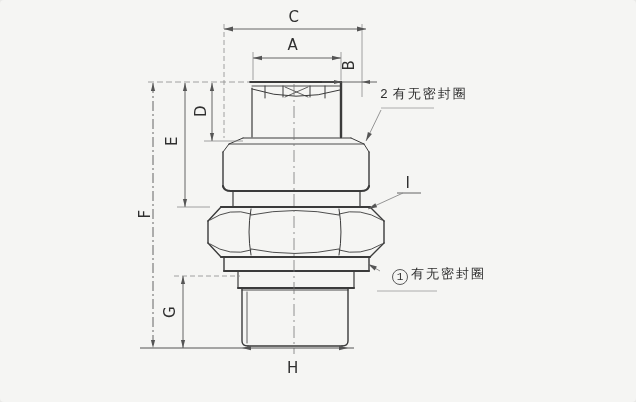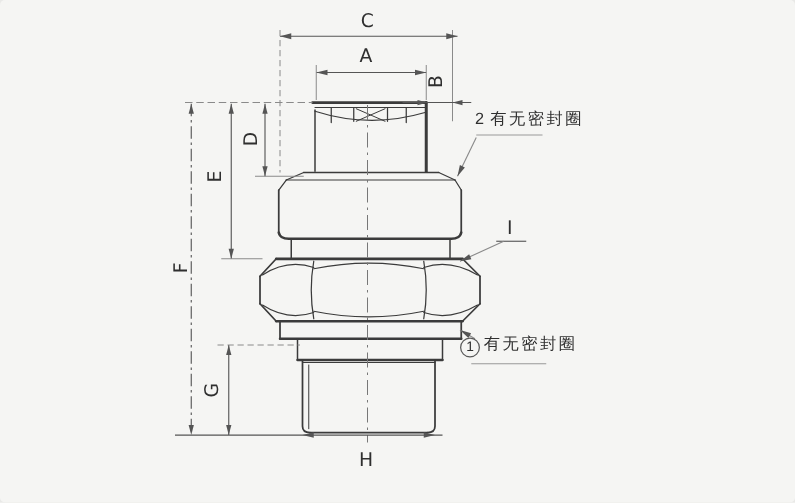--- a/index.html
+++ b/index.html
@@ -22,21 +22,21 @@
   .ar{fill:var(--dim);stroke:none;}
   .dim-label{
     position:absolute;font-size:15px;color:var(--text);
     transform:translate(-50%,-50%);letter-spacing:.5px;line-height:1;
     font-family:"DejaVu Sans",sans-serif;white-space:nowrap;
   }
   .dim-label.vert{transform:translate(-50%,-50%) rotate(-90deg);}
   .ann{
     position:absolute;font-size:13px;color:var(--text);
     letter-spacing:2px;line-height:1;white-space:nowrap;
-    font-family:Liberation Sans, sans-serif;
+    font-family:Liberation Mono, monospace;
   }
   .ann .num{letter-spacing:0;margin-right:5px;}
   .ann .num.circled{
     display:inline-block;width:14px;height:14px;border:1px solid #5a5a5a;
     border-radius:50%;text-align:center;line-height:14px;font-size:11px;
     margin-right:3px;vertical-align:-2px;
   }
 </style>
 </head>
 <body>
@@ -182,17 +182,17 @@
   <div class="dim-label vert" style="left:172px;top:141px">E</div>
   <div class="dim-label vert" style="left:145px;top:214px">F</div>
   <div class="dim-label vert" style="left:170px;top:312px">G</div>
   <div class="dim-label" style="left:293px;top:368px">H</div>
   <div class="dim-label" style="left:408px;top:183px">I</div>
 
   <div class="ann" style="left:380px;top:88px">
     <span class="num">2</span><span>有无密封圈</span>
   </div>
 
-  <div class="ann" style="left:368px;top:268px">
+  <div class="ann" style="left:392px;top:268px">
     <span class="num circled">1</span><span>有无密封圈</span>
   </div>
 
 </div>
 
 </body></html>

